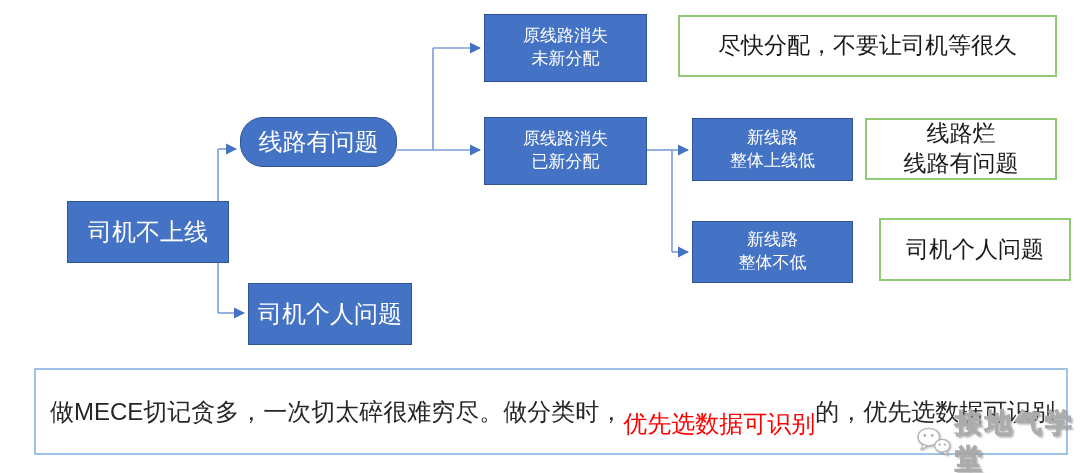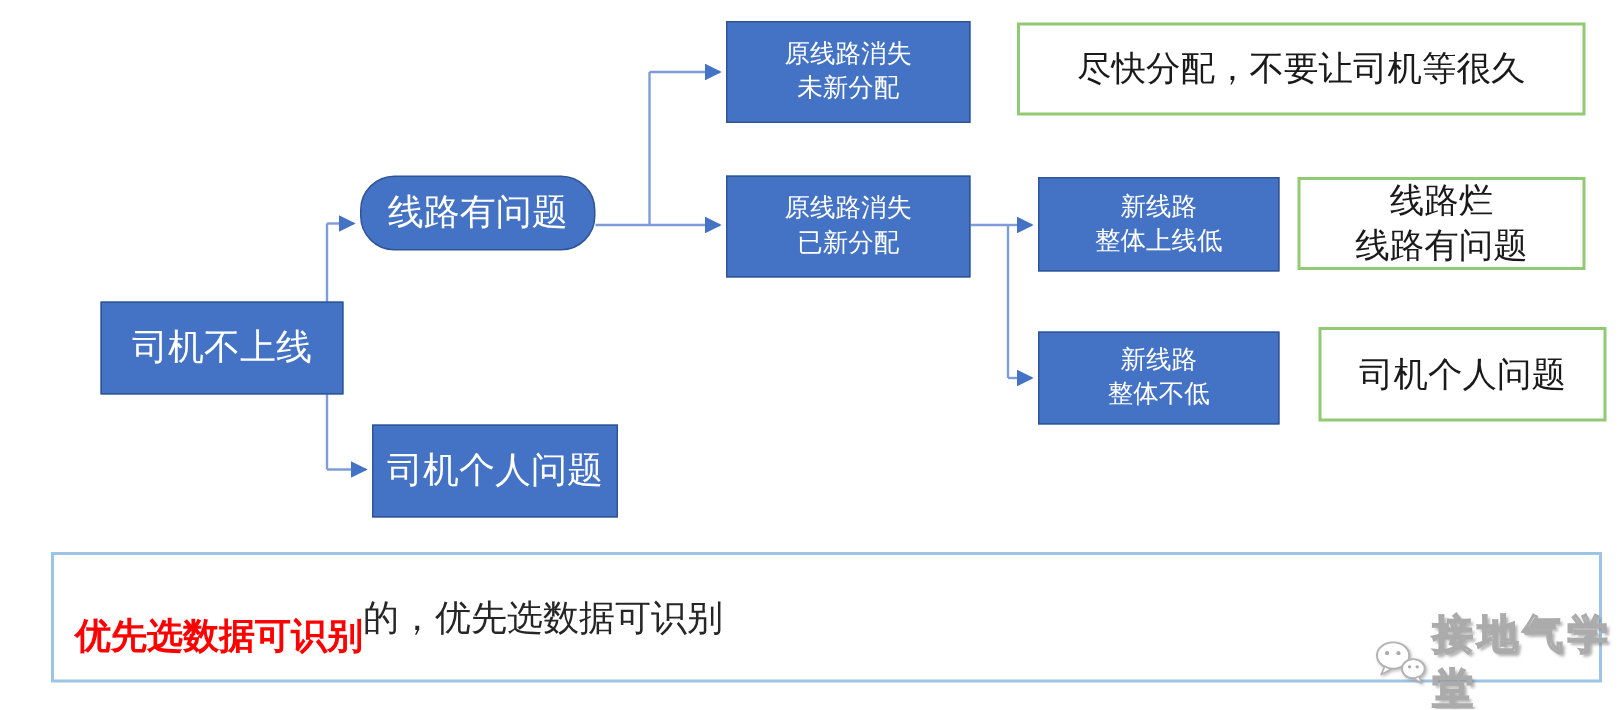--- a/index.html
+++ b/index.html
@@ -28,21 +28,21 @@
   }
   .note-box{
     position:absolute;left:34px;top:368px;width:1034px;height:87px;
     border:2px solid var(--note-border,#9DC3E6);
     box-sizing:border-box;background:#fff;
     display:flex;align-items:center;
     padding:0 10px 0 14px;
     font-size:24px;color:var(--note-text,#262626);
     white-space:nowrap;
   }
-  .note-box .hl{color:var(--highlight,#FF0000);font-weight:bold;margin-top:25px;}
+  .note-box .hl{color:var(--highlight,#FF0000);font-weight:normal;margin-top:25px;}
   .watermark{
     position:absolute;left:916px;top:405px;
     display:flex;align-items:center;gap:4px;
     pointer-events:none;
   }
   .wm-text{
     font-size:27px;letter-spacing:3px;font-weight:bold;
     color:rgba(255,255,255,0.92);
     -webkit-text-stroke:1px #ababab;
     text-shadow:2px 2px 2px rgba(110,110,110,0.55);
@@ -98,20 +98,21 @@
 整体不低</div>
 
   <div class="node green-box" style="left:678px;top:15px;width:379px;height:62px;">尽快分配，不要让司机等很久</div>
 
   <div class="node green-box" style="left:865px;top:118px;width:192px;height:62px;">线路烂
 线路有问题</div>
 
   <div class="node green-box" style="left:879px;top:218px;width:192px;height:63px;">司机个人问题</div>
 
   <div class="note-box">
+    <span>做MECE切记贪多，一次切太碎很难穷尽。做分类时，</span>
       <span class="hl">优先选数据可识别</span>
       <span>的，优先选数据可识别</span>
   </div>
 
   <div class="watermark">
     <svg class="wm-icon" width="42" height="36" viewBox="0 0 44 38">
       <ellipse cx="16" cy="14" rx="13.5" ry="11" fill="#ffffff" stroke="#b3b3b3" stroke-width="1.6"></ellipse>
       <path d="M9,23 L6,30 L14,25.5 z" fill="#ffffff" stroke="#b3b3b3" stroke-width="1.4" stroke-linejoin="round"></path>
       <circle cx="11" cy="12" r="1.7" fill="#ababab"></circle>
       <circle cx="20.5" cy="12" r="1.7" fill="#ababab"></circle>

